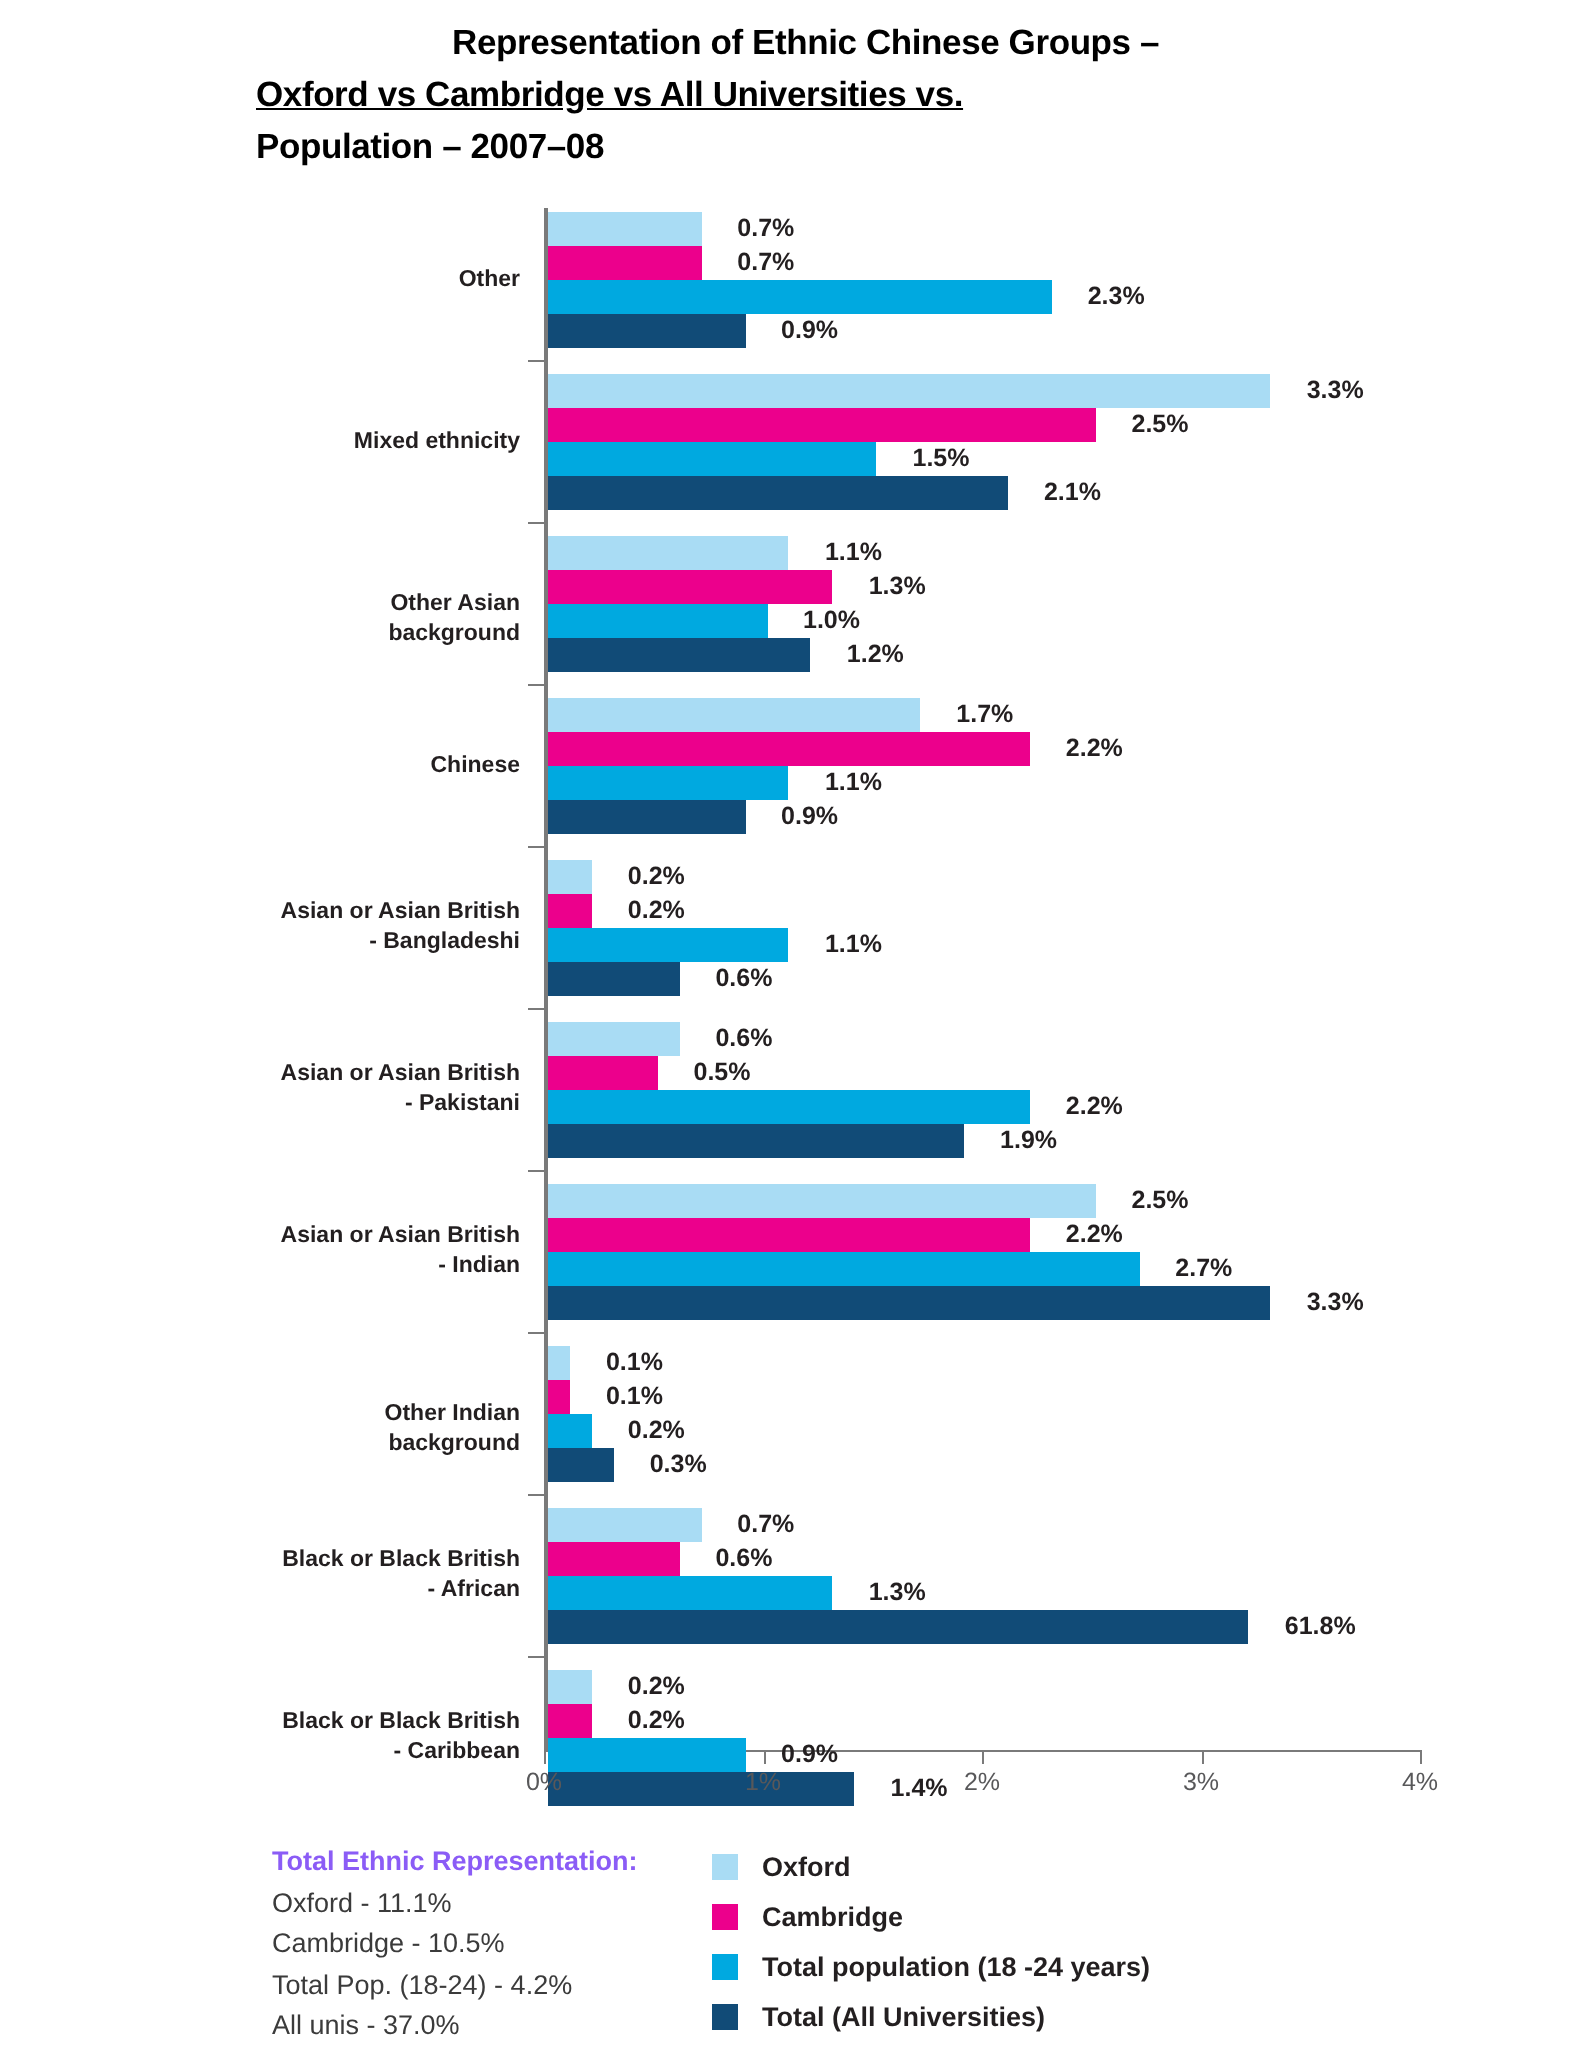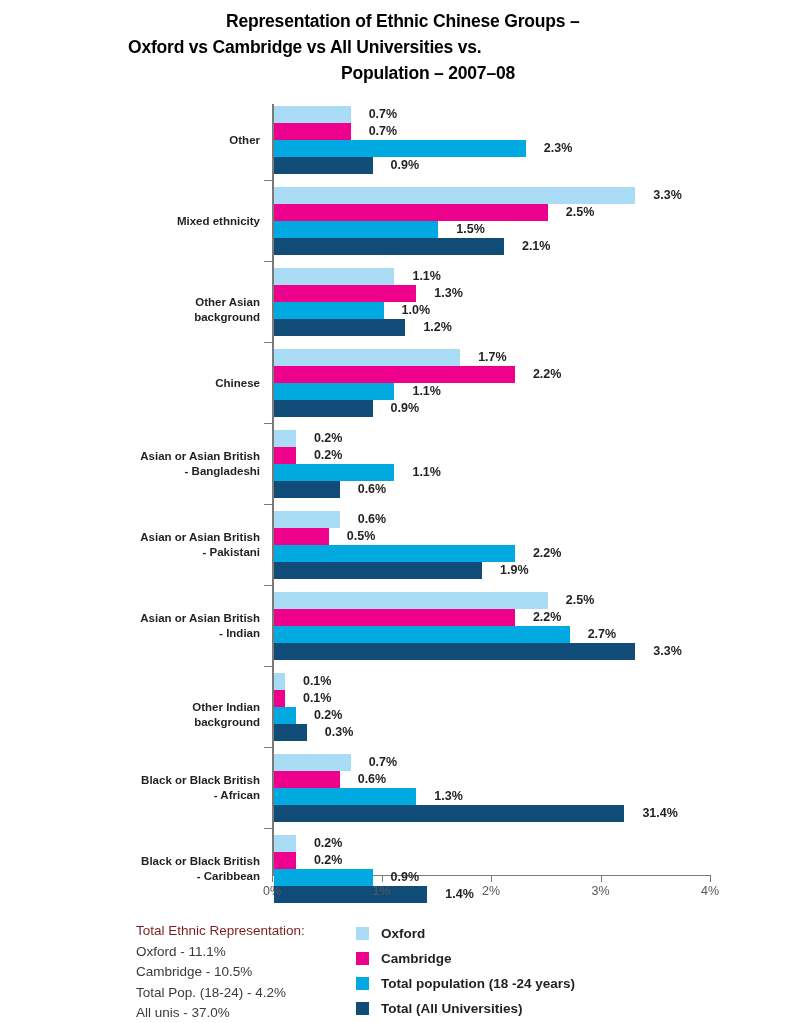--- a/index.html
+++ b/index.html
@@ -22,22 +22,22 @@
     left: 128px;
     top: 8px;
     width: 600px;
     font-size: 17.5px;
     font-weight: bold;
     line-height: 26px;
     letter-spacing: -0.2px;
     color: #000000;
   }
   #chart-title .title-line-1 { display: block; padding-left: 98px; }
-  #chart-title .title-line-2 { display: block; }
-  #chart-title .title-line-3 { display: block; text-align: center; }
+  #chart-title .title-line-2 { display: block; text-decoration: underline; }
+  #chart-title .title-line-3 { display: block; }
 
   
   #plot-area {
     position: absolute;
     left: 128px;
     top: 104px;
     width: 600px;
     height: 772px;
   }
 
@@ -125,22 +125,22 @@
   
   #footer-summary {
     position: absolute;
     left: 136px;
     top: 921px;
     font-size: 13.5px;
     line-height: 20.5px;
     color: #3b3b3b;
   }
   #footer-summary .summary-heading {
-    font-weight: normal;
-    color: #7f1d1d;
+    font-weight: bold;
+    color: #8b5cf6;
   }
 
   #legend {
     position: absolute;
     left: 356px;
     top: 921px;
   }
   .legend-item {
     display: flex;
     align-items: center;
@@ -355,21 +355,21 @@
         <div class="bar-row" style="top: 17px;">
           <div class="bar" style="width: 65.7px; background: rgb(236, 0, 140);"></div>
           <div class="bar-value" style="left: 65.7px;">0.6%</div>
         </div>
         <div class="bar-row" style="top: 34px;">
           <div class="bar" style="width: 142.35px; background: rgb(0, 169, 224);"></div>
           <div class="bar-value" style="left: 142.35px;">1.3%</div>
         </div>
         <div class="bar-row" style="top: 51px;">
           <div class="bar" style="width: 350.4px; background: rgb(17, 75, 119);"></div>
-          <div class="bar-value" style="left: 350.4px;">31.4%</div>
+          <div class="bar-value" style="left: 350.4px;">61.8%</div>
         </div>
       </div>
       <div class="cat-group" style="top: 731px; height: 81px;">
         <div class="cat-label" style="top: 19px;">
           <div>Black or Black British</div>
           <div>- Caribbean</div>
         </div>
         <div class="bar-row" style="top: 0px;">
           <div class="bar" style="width: 21.9px; background: rgb(169, 220, 244);"></div>
           <div class="bar-value" style="left: 21.9px;">0.2%</div>

